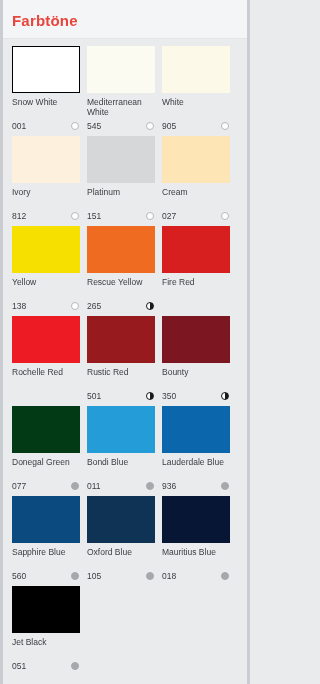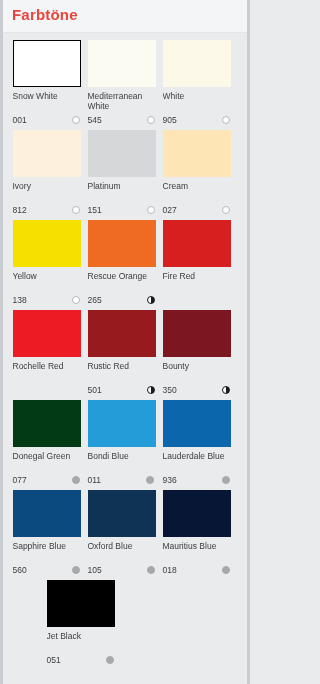--- a/index.html
+++ b/index.html
@@ -17,35 +17,34 @@
     position: relative;
     width: 250px;
     height: 684px;
     box-sizing: border-box;
     background: #e9ebed;
     border-left: 3px solid #c9ccd1;
     border-right: 3px solid #c9ccd1;
   }
   .header {
     background: #f4f5f6;
-    padding: 7px 0 8px 9px;
+    padding: 13px 0 8px 9px;
     border-bottom: 1px solid #e2e4e6;
   }
   .header-title {
     color: #e8453c;
     font-size: 15px;
     font-weight: bold;
     letter-spacing: 0.2px;
     line-height: 1.1;
   }
   .grid {
     padding: 7px 16px 0 9px;
     display: flex;
     flex-wrap: wrap;
-    justify-content: center;
   }
   .cell {
     width: 68px;
     margin-right: 7px;
     margin-bottom: 3px;
   }
   .cell:nth-child(3n) {
     margin-right: 0;
   }
   .cell.empty .swatch,
@@ -163,21 +162,21 @@
       <div class="cell">
         <div class="swatch" style="background: rgb(245, 224, 0);"></div>
         <div class="name">Yellow</div>
         <div class="meta">
           <span class="code">138</span>
           <span class="dot empty"></span>
         </div>
       </div>
       <div class="cell">
         <div class="swatch" style="background: rgb(239, 107, 34);"></div>
-        <div class="name">Rescue Orange</div>
+        <div class="name">Rescue Yellow</div>
         <div class="meta">
           <span class="code">265</span>
           <span class="dot half"></span>
         </div>
       </div>
       <div class="cell">
         <div class="swatch" style="background: rgb(216, 31, 32);"></div>
         <div class="name">Fire Red</div>
       </div>
       <div class="cell">

